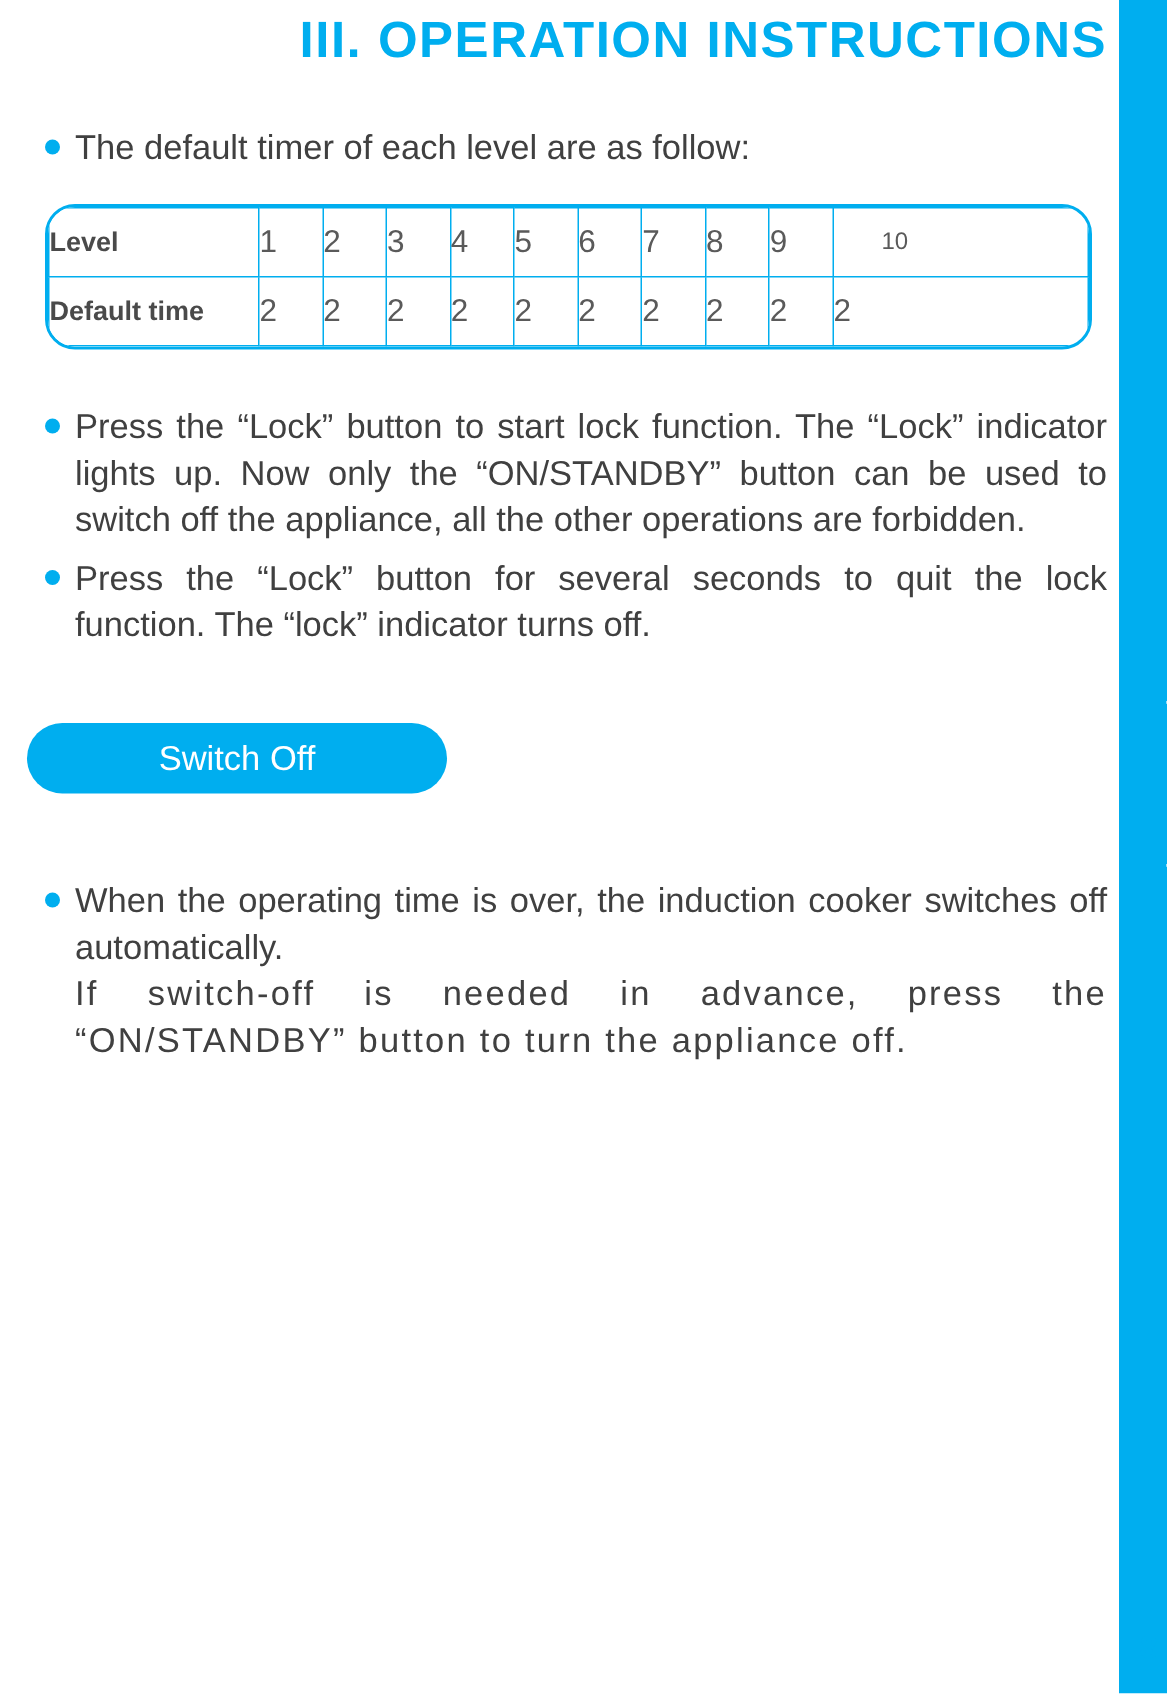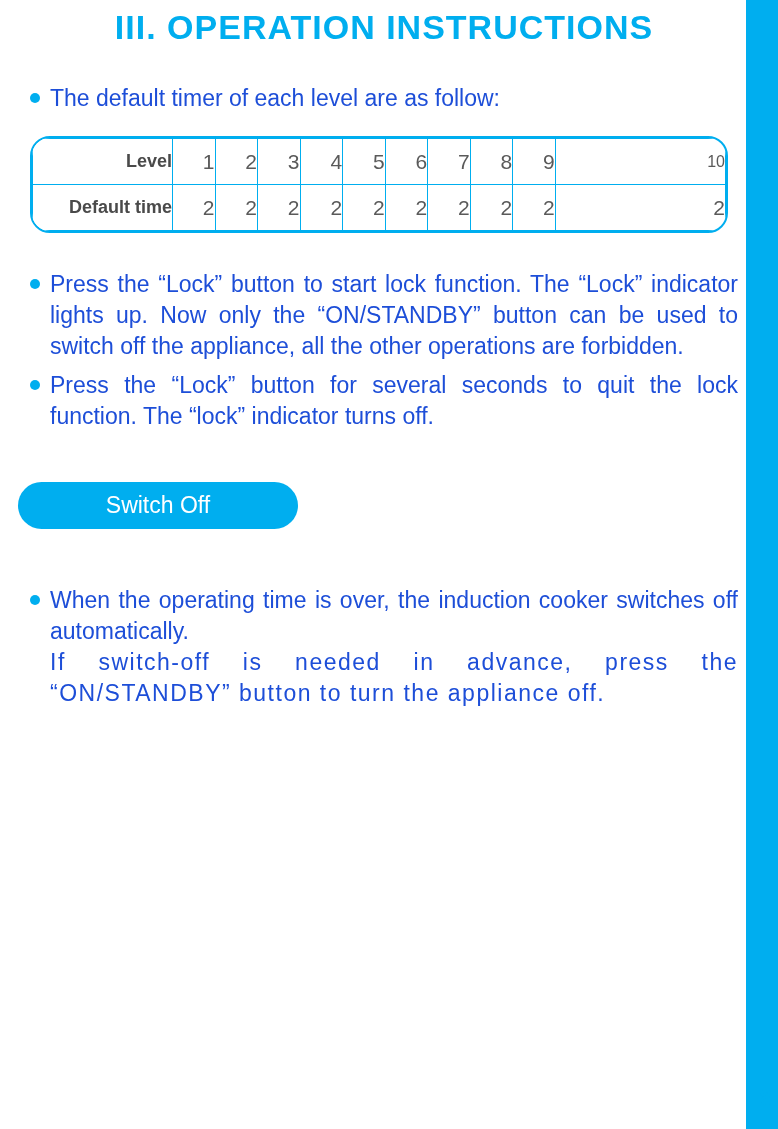--- a/index.html
+++ b/index.html
@@ -1,32 +1,32 @@
 <!DOCTYPE html>
 <html><head>
 <meta charset="utf-8">
 <style>
   * { box-sizing: border-box; margin: 0; padding: 0; }
   html, body { width: 778px; height: 1129px; font-family: Arial, Helvetica, sans-serif; background: #fff; color: #5a5a5a; }
   .page { position: relative; width: 778px; height: 1129px; padding: 0 40px 0 30px; }
   .side-tab { position: absolute; right: 0; top: 0; width: 32px; height: 1129px; background: #00aeef; }
   .side-label { position: absolute; right: 4px; top: 430px; transform: rotate(-90deg); transform-origin: right top; color: #b6e6fb; font-size: 21px; letter-spacing: 0.5px; white-space: nowrap; }
   .page-num { position: absolute; right: 6px; bottom: 18px; color: #00aeef; font-size: 22px; font-weight: bold; }
-  h1.title { color: #00aeef; font-size: 34px; font-weight: bold; text-align: center; letter-spacing: 1px; padding-top: 8px; margin-bottom: 36px; }
+  h1.title { color: #00aeef; font-size: 34px; font-weight: bold; text-align: right; letter-spacing: 1px; padding-top: 8px; margin-bottom: 36px; }
   .pill { display: inline-block; background: #00aeef; color: #fff; font-size: 23px; padding: 10px 54px 10px 54px; border-radius: 26px; margin-bottom: 30px; margin-left: -12px; min-width: 280px; text-align: center; }
   .bullet-row { display: flex; align-items: flex-start; margin: 0 0 8px 0; }
   .bullet-dot { width: 10px; height: 10px; border-radius: 50%; background: #00aeef; flex: 0 0 10px; margin-top: 10px; margin-right: 10px; }
-  .bullet-text { font-size: 23px; line-height: 1.35; color: #1d4ed8; text-align: justify; flex: 1; }
+  .bullet-text { font-size: 23px; line-height: 1.35; color: #404040; text-align: justify; flex: 1; }
   .section { margin-bottom: 34px; }
   
   .tbl-wrap { margin: 22px 0 36px 0; }
   
   .tbl-round { border: 2px solid #00aeef; border-radius: 20px; overflow: hidden; width: 698px; }
   .tbl-round table { width: 100%; border-collapse: collapse; }
-  .tbl-round td, .tbl-round th { border: 1px solid #00aeef; text-align: right; font-size: 21px; color: #5a5a5a; height: 46px; }
+  .tbl-round td, .tbl-round th { border: 1px solid #00aeef; text-align: left; font-size: 21px; color: #5a5a5a; height: 46px; }
   .tbl-round th.rowhdr { font-weight: bold; font-size: 18px; width: 140px; background: #fff; color:#4a4a4a; }
   .tbl-round td.small { font-size: 16px; padding-left: 32px; }
 </style>
 </head>
 <body>
 
 <div class="page">
   <div class="side-tab">
     <div class="side-label">Operation Instructions</div>
   </div>

